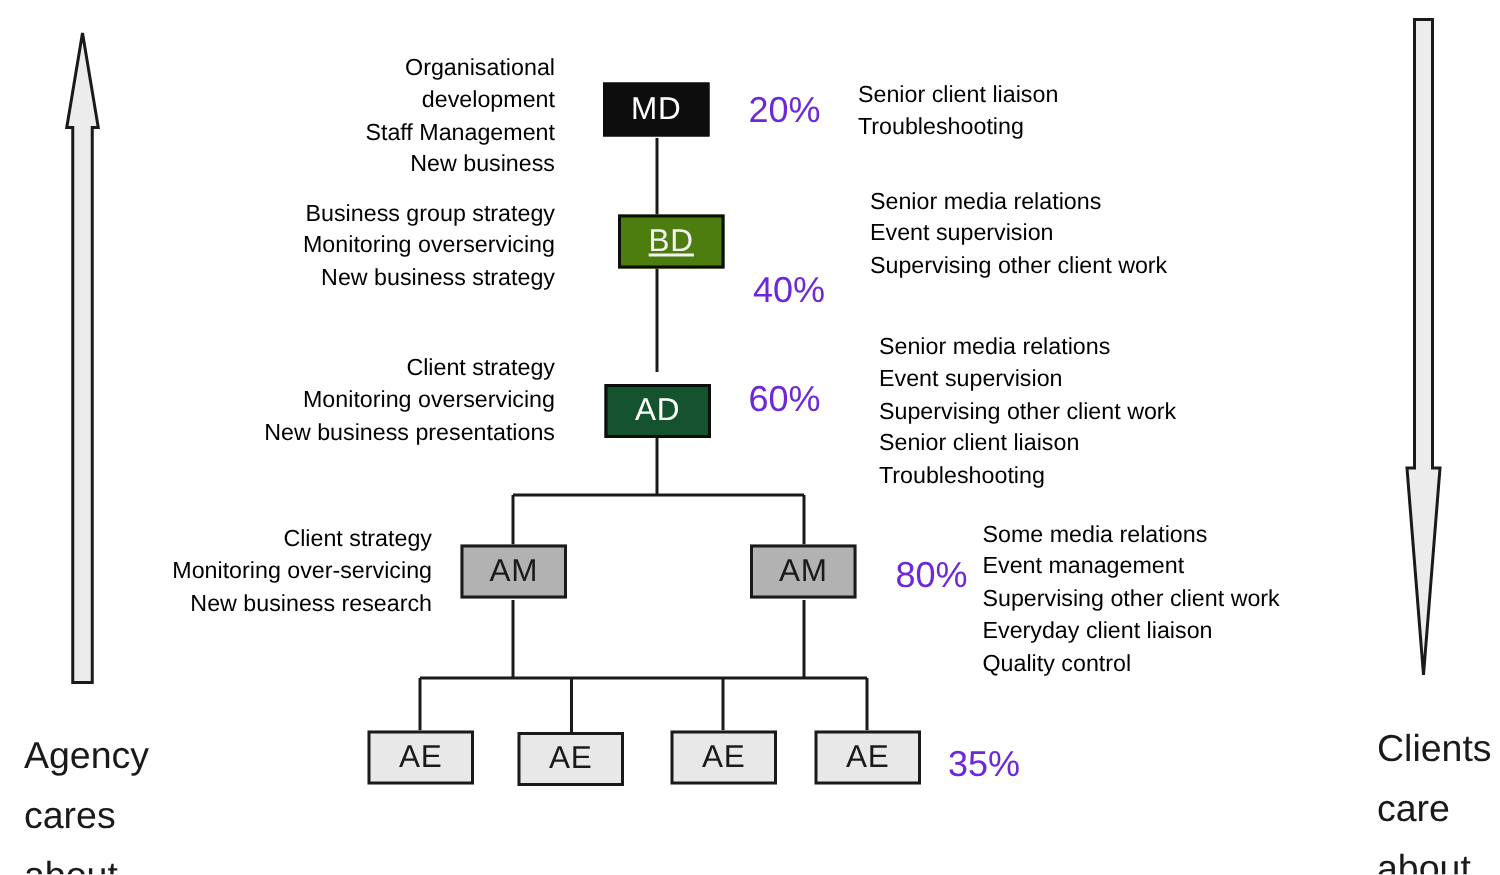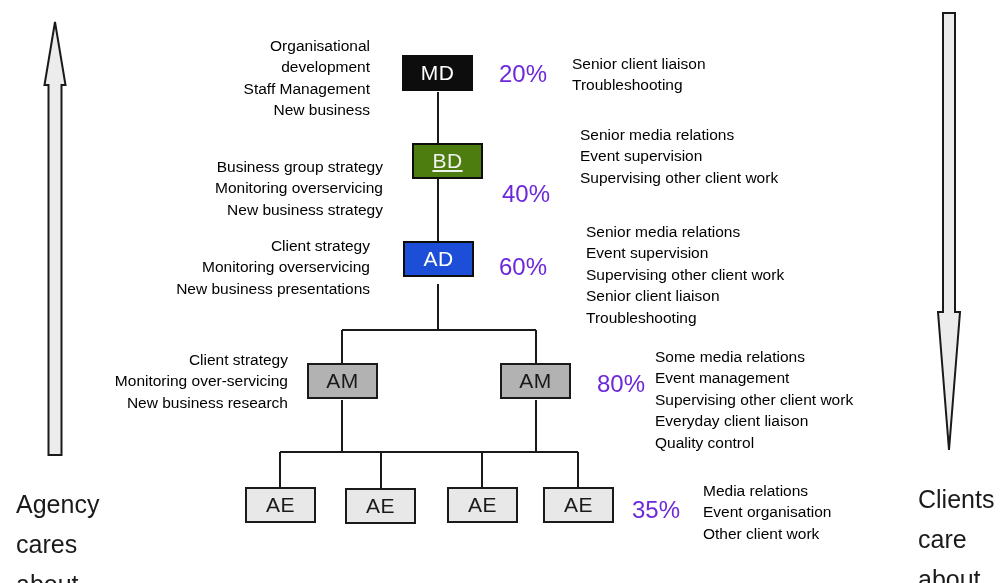--- a/index.html
+++ b/index.html
@@ -44,39 +44,39 @@
       <path d="M381 452 V488"></path>
       <path d="M482 452 V487"></path>
       <path d="M578 452 V487"></path>
     </g>
     <polygon points="55,22 65.5,85 61.5,85 61.5,455 48.5,455 48.5,85 44.5,85" fill="#ececec" stroke="#1a1a1a" stroke-width="2"></polygon>
     <polygon points="943,13 955,13 955,312 960,312 949,450 938,312 943,312" fill="#ececec" stroke="#1a1a1a" stroke-width="2"></polygon>
   </svg>
 
   <div class="box" style="left:402px;top:55px;background:#0d0d0d;color:#fff;text-align:center;">MD</div>
   <div class="box" style="left:412px;top:143px;background:#4d7c0f;color:#f2f2f2;text-decoration:underline;">BD</div>
-  <div class="box" style="left:403px;top:241px;background:#1d4ed8;color:#fff;">AD</div>
+  <div class="box" style="left:403px;top:256px;background:#14532d;color:#fff;">AD</div>
   <div class="box" style="left:307px;top:363px;background:#b2b2b2;color:#1a1a1a;border-color:#1a1a1a;">AM</div>
   <div class="box" style="left:500px;top:363px;background:#b2b2b2;color:#1a1a1a;border-color:#1a1a1a;">AM</div>
   <div class="box" style="left:245px;top:487px;background:#e8e8e8;color:#1a1a1a;border-color:#1a1a1a;">AE</div>
   <div class="box" style="left:345px;top:488px;background:#e8e8e8;color:#1a1a1a;border-color:#1a1a1a;">AE</div>
   <div class="box" style="left:447px;top:487px;background:#e8e8e8;color:#1a1a1a;border-color:#1a1a1a;">AE</div>
   <div class="box" style="left:543px;top:487px;background:#e8e8e8;color:#1a1a1a;border-color:#1a1a1a;">AE</div>
 
   <div class="pct" style="left:499px;top:60px;">20%</div>
   <div class="pct" style="left:502px;top:148px;margin-top:32px;">40%</div>
   <div class="pct" style="left:499px;top:253px;">60%</div>
   <div class="pct" style="left:597px;top:370px;">80%</div>
   <div class="pct" style="left:632px;top:496px;">35%</div>
 
   <div class="txt r" style="left:150px;top:35px;">Organisational
 development
 Staff Management
 New business</div>
-  <div class="txt r" style="left:163px;top:132px;margin-top:24px;">Business group strategy
+  <div class="txt r" style="left:150px;top:132px;">Business group strategy
 Monitoring overservicing
 New business strategy</div>
   <div class="txt r" style="left:150px;top:235px;">Client strategy
 Monitoring overservicing
 New business presentations</div>
   <div class="txt r" style="left:68px;top:349px;">Client strategy
 Monitoring over-servicing
 New business research</div>
 
   <div class="txt" style="left:572px;top:53px;">Senior client liaison
@@ -87,23 +87,20 @@
   <div class="txt" style="left:586px;top:221px;">Senior media relations
 Event supervision
 Supervising other client work
 Senior client liaison
 Troubleshooting</div>
   <div class="txt" style="left:655px;top:346px;">Some media relations
 Event management
 Supervising other client work
 Everyday client liaison
 Quality control</div>
-  <div class="txt" style="left:703px;top:480px;">Media relations
-Event organisation
-Other client work</div>
 
   <div class="corner" style="left:16px;top:484px;">Agency
 cares
 about...</div>
   <div class="corner" style="left:918px;top:479px;">Clients
 care
 about...</div>
 
 </div>
 

